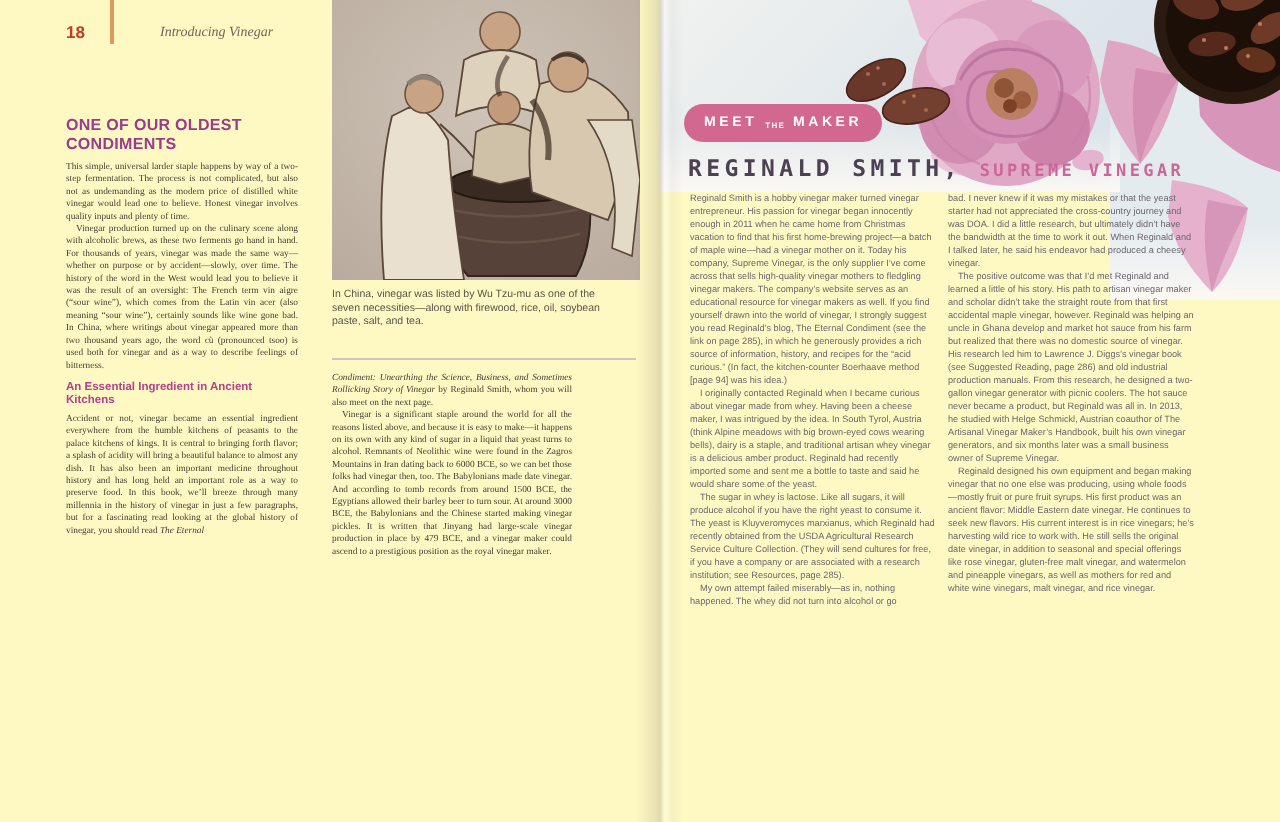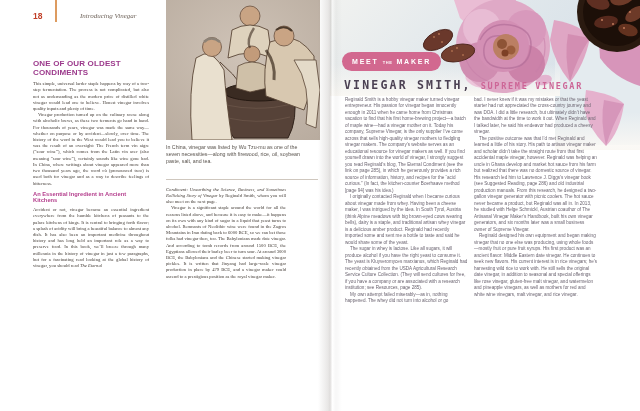--- a/index.html
+++ b/index.html
@@ -1,18 +1,18 @@
 <!DOCTYPE html>
 <html><head>
 <meta charset="utf-8">
 <style>
   * { margin:0; padding:0; box-sizing:border-box; }
   html,body { width:640px; height:411px; }
   body { font-family:"Liberation Serif", serif; background:#e8e4de; }
-  .spread { position:relative; width:640px; height:411px; background:#ffffff; overflow:hidden; }
+  .spread { position:relative; width:640px; height:411px; background:#fef9c3; overflow:hidden; }
   .abs { position:absolute; }
 
   
   .gutter { left:318px; top:0; width:24px; height:411px; z-index:3;
     background:linear-gradient(90deg, rgba(0,0,0,0) 0%, rgba(95,84,78,0.14) 42%, rgba(95,84,78,0.20) 50%, rgba(255,255,255,0.35) 60%, rgba(0,0,0,0.03) 75%, rgba(0,0,0,0) 100%); }
 
   
   .micro { transform:scale(0.5); transform-origin:0 0; }
 
   
@@ -196,21 +196,21 @@
     </svg>
   </div>
 
   <div class="badge">
     <span class="w">MEET</span>
     <span class="the">THE</span>
     <span class="w">MAKER</span>
   </div>
 
   <div class="maker-title">
-    <span class="maker-name">VINEGAR SMITH,</span>
+    <span class="maker-name">REGINALD SMITH,</span>
     <span class="maker-co">SUPREME VINEGAR</span>
   </div>
 
   <div class="abs rp-col1">
     <div class="micro sansbody">
       <p>Reginald Smith is a hobby vinegar maker turned vinegar entrepreneur. His passion for vinegar began innocently enough in 2011 when he came home from Christmas vacation to find that his first home-brewing project—a batch of maple wine—had a vinegar mother on it. Today his company, Supreme Vinegar, is the only supplier I’ve come across that sells high-quality vinegar mothers to fledgling vinegar makers. The company’s website serves as an educational resource for vinegar makers as well. If you find yourself drawn into the world of vinegar, I strongly suggest you read Reginald’s blog, The Eternal Condiment (see the link on page 285), in which he generously provides a rich source of information, history, and recipes for the “acid curious.” (In fact, the kitchen-counter Boerhaave method [page 94] was his idea.)</p>
       <p class="ind">I originally contacted Reginald when I became curious about vinegar made from whey. Having been a cheese maker, I was intrigued by the idea. In South Tyrol, Austria (think Alpine meadows with big brown-eyed cows wearing bells), dairy is a staple, and traditional artisan whey vinegar is a delicious amber product. Reginald had recently imported some and sent me a bottle to taste and said he would share some of the yeast.</p>
       <p class="ind">The sugar in whey is lactose. Like all sugars, it will produce alcohol if you have the right yeast to consume it. The yeast is Kluyveromyces marxianus, which Reginald had recently obtained from the USDA Agricultural Research Service Culture Collection. (They will send cultures for free, if you have a company or are associated with a research institution; see Resources, page 285).</p>
       <p class="ind">My own attempt failed miserably—as in, nothing happened. The whey did not turn into alcohol or go</p>
     </div>

